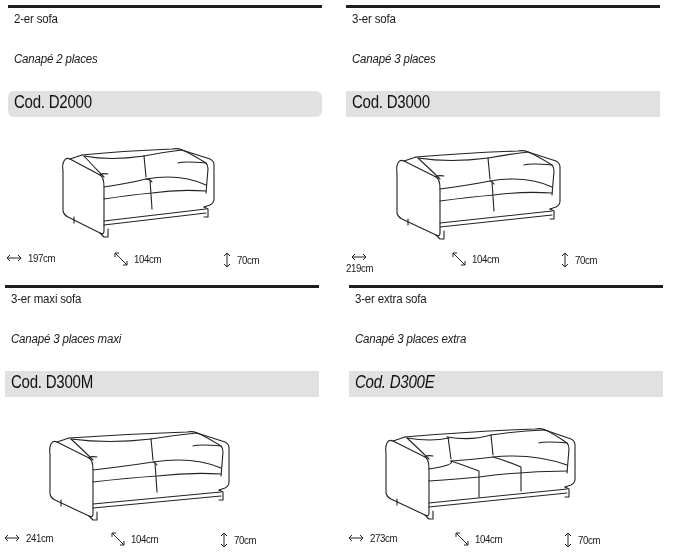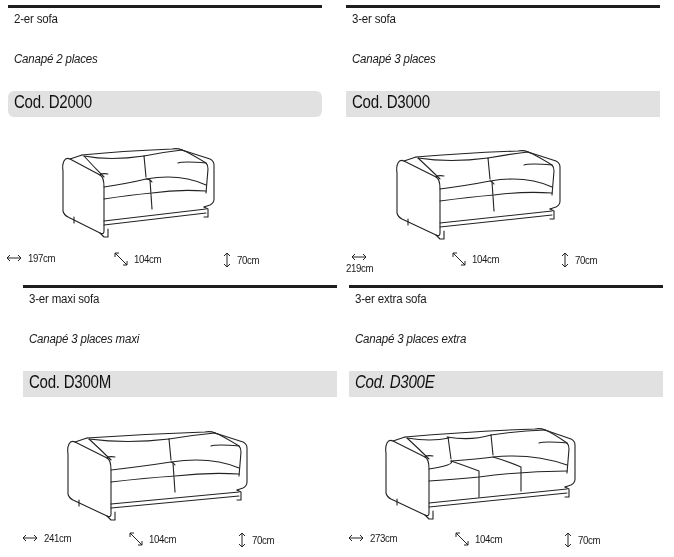--- a/index.html
+++ b/index.html
@@ -128,21 +128,21 @@
       </div>
       <div class="dim" style="left:215px;">
         <svg width="8" height="16" viewBox="0 0 8 16" fill="none" stroke="#222" stroke-width="1">
             <path d="M4 1 V15 M1 4 L4 1 L7 4 M1 12 L4 15 L7 12"></path>
           </svg>
         <span class="val">70cm</span>
       </div>
     </div>
   </div>
 
-  <div class="card" style="left:23px; top:285px; width:314px; height:270px;">
+  <div class="card" style="left:5px; top:285px; width:314px; height:270px;">
     <div class="rule"></div>
     <div class="title" style="top:7px;">3-er maxi sofa</div>
     <div class="subtitle" style="top:47px;">Canapé 3 places maxi</div>
     <div class="codeband" style="top:86px;">
       <div class="code">Cod. D300M</div>
     </div>
     <svg class="drawing" style="left:42px; top:145px;" width="194" height="92" viewBox="0 0 194 92" fill="none" stroke="#222" stroke-width="1.1" stroke-linejoin="round" stroke-linecap="round">
       <path d="M4 14 Q2 18 3 24 L3 64 Q4 68 8 70 L42 86 Q46 88 46 84 L46 40 Q46 30 42 28 L10 12 Q6 10 4 14 Z"></path>
       <path d="M10 12 L22 8"></path>
       <path d="M42 28 Q44 26 50 27"></path>

